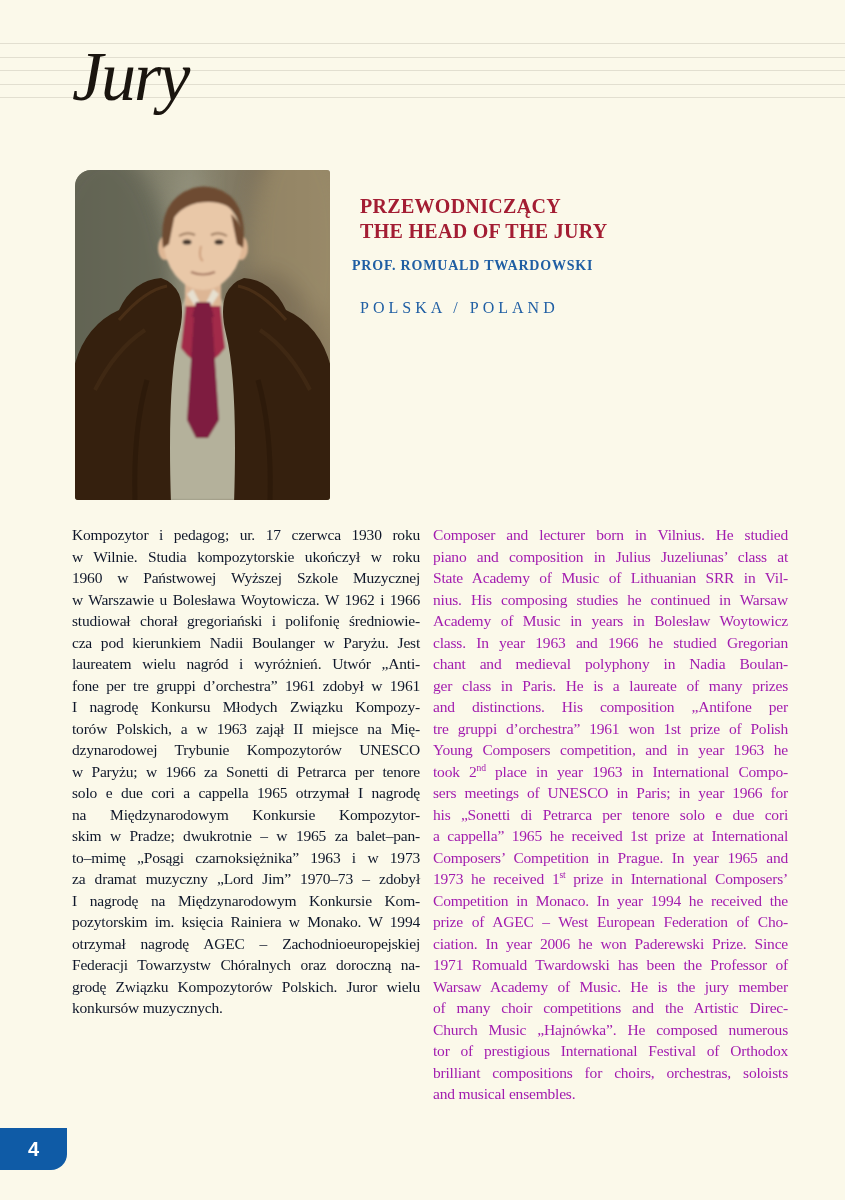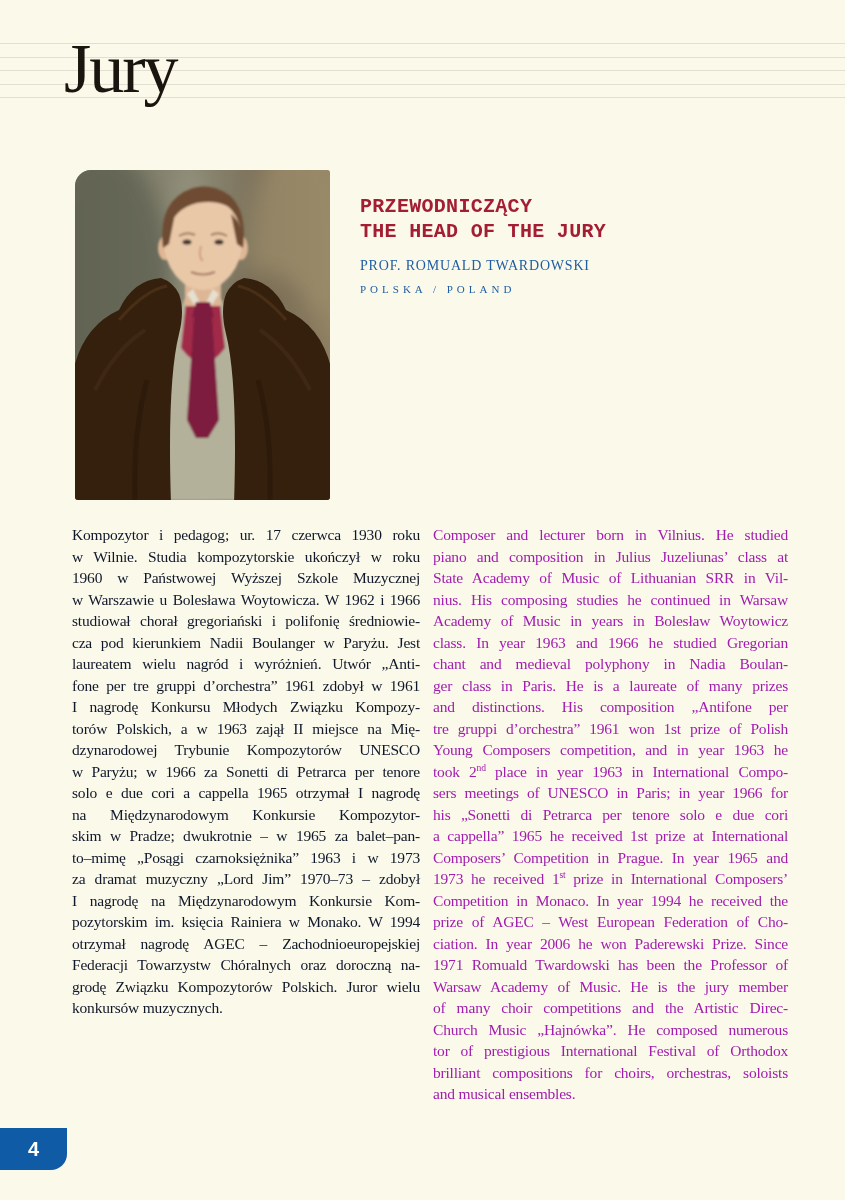--- a/index.html
+++ b/index.html
@@ -1,29 +1,29 @@
 <!DOCTYPE html>
 <html><head>
 <meta charset="utf-8">
 <style>
   html,body{margin:0;padding:0;background:#fbf9ea;}
   .page{position:relative;width:845px;height:1200px;background:#fbf9ea;
         font-family:"Liberation Serif",serif;overflow:hidden;}
   .staff-line{position:absolute;left:0;width:845px;height:1px;background:#e2dfd0;}
-  .page-title{position:absolute;left:64px;top:34px;margin:0;font-family:"Liberation Serif",serif;
-        font-weight:normal;font-size:70px;line-height:1;color:#1a150f;letter-spacing:-2px;}
+  .page-title{position:absolute;left:64px;top:34px;margin:8px;font-family:"Liberation Serif",serif;
+        font-style:italic;font-weight:normal;font-size:70px;line-height:1;color:#1a150f;letter-spacing:-2px;}
   .photo{position:absolute;left:75px;top:170px;width:255px;height:330px;
         border-radius:16px 3px 3px 3px;overflow:hidden;}
   .photo svg{display:block;width:100%;height:100%;}
   .role{position:absolute;left:360px;top:194px;color:#a31d33;font-weight:bold;
-        font-size:20px;line-height:25px;letter-spacing:0.3px;font-family:Liberation Mono, monospace;}
-  .name{position:absolute;left:360px;top:258px;color:#1f5ea3;font-weight:normal;
+        font-size:20px;line-height:25px;letter-spacing:0.3px;}
+  .name{position:absolute;left:352px;top:258px;color:#1f5ea3;font-weight:bold;
         font-size:14px;letter-spacing:0.8px;}
-  .country{position:absolute;left:360px;top:283px;color:#1f5ea3;
-        font-size:11px;letter-spacing:4px;}
+  .country{position:absolute;left:360px;top:299px;color:#1f5ea3;
+        font-size:16px;letter-spacing:4px;}
   .col{position:absolute;top:524px;font-size:15.5px;line-height:21.5px;letter-spacing:-0.2px;}
   .col-pl{left:72px;width:348px;color:#0f172a;}
   .col-en{left:433px;width:355px;color:#a21caf;}
   .bio-line{text-align:justify;text-align-last:justify;white-space:nowrap;}
   .bio-line:last-child{text-align-last:left;}
   .bio-line sup{font-size:62%;line-height:0;}
   .page-tab{position:absolute;left:0;top:1128px;width:67px;height:42px;background:#0f5ba6;
         border-radius:0 0 16px 0;display:flex;align-items:center;justify-content:center;}
   .page-tab span{color:#ffffff;font-family:"Liberation Sans",sans-serif;font-weight:bold;font-size:20px;}
 </style>

